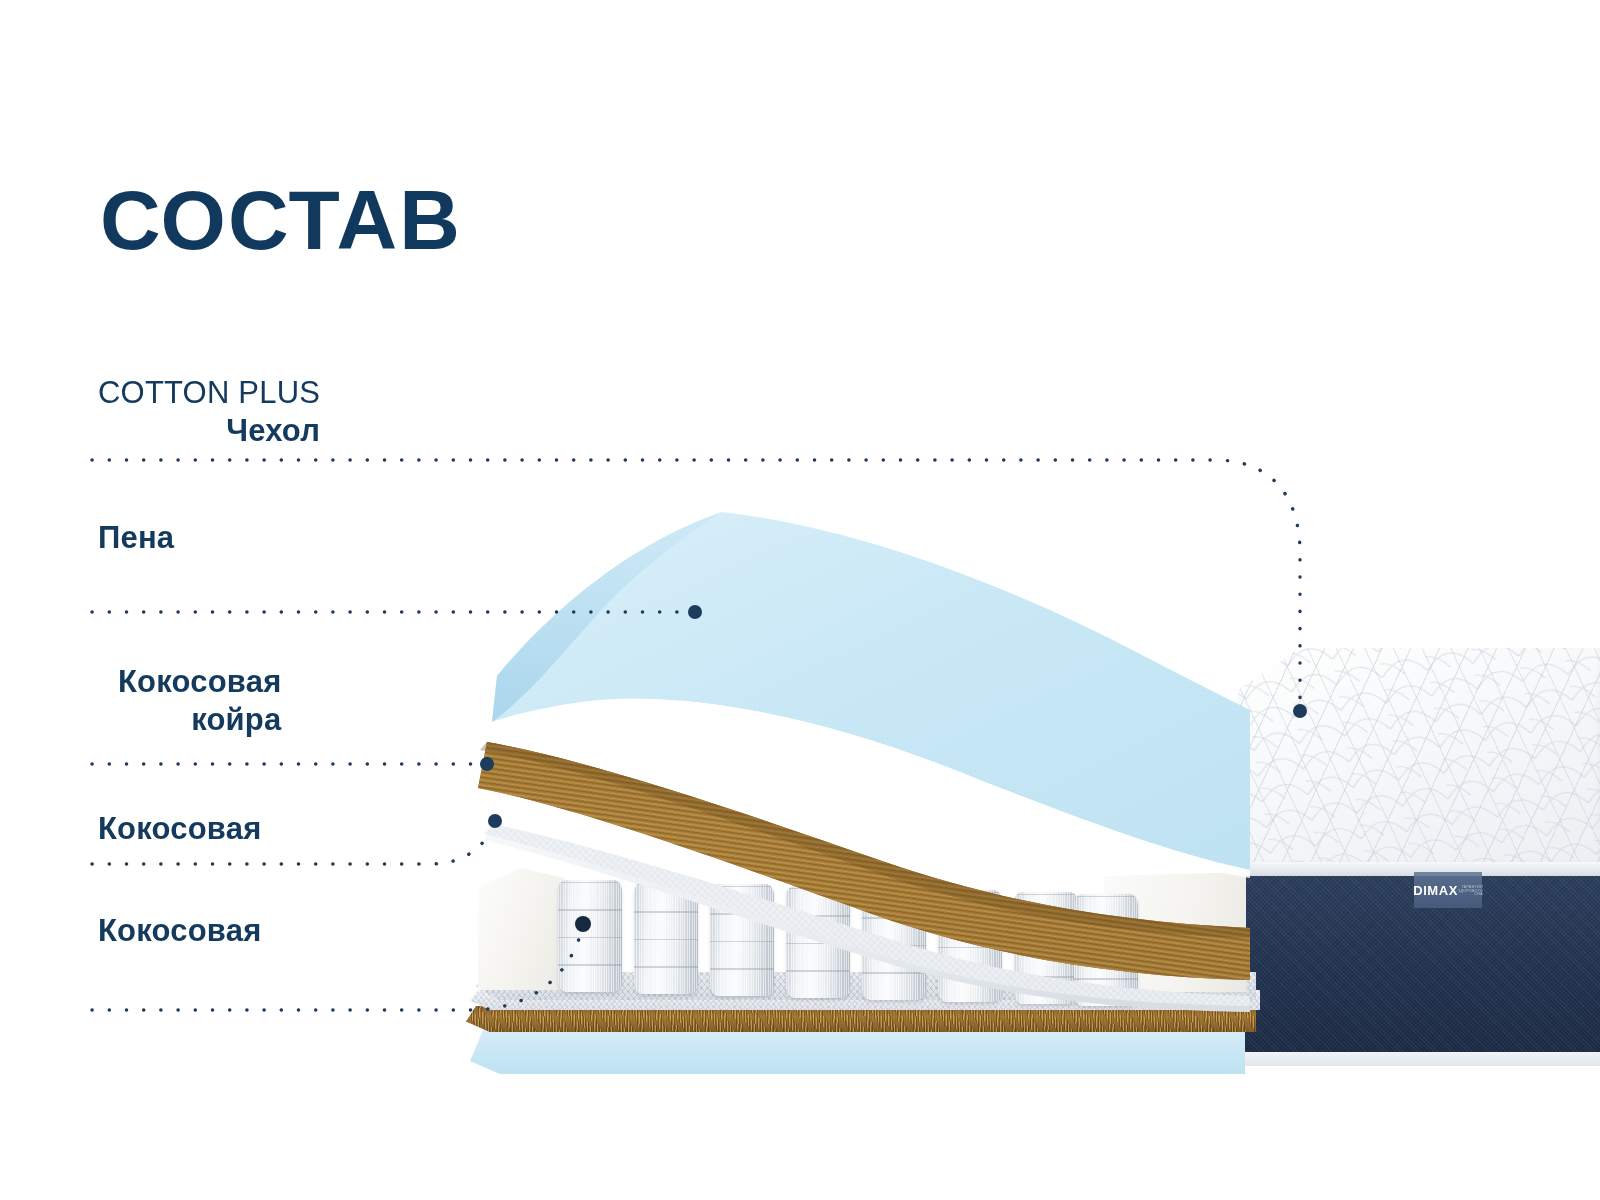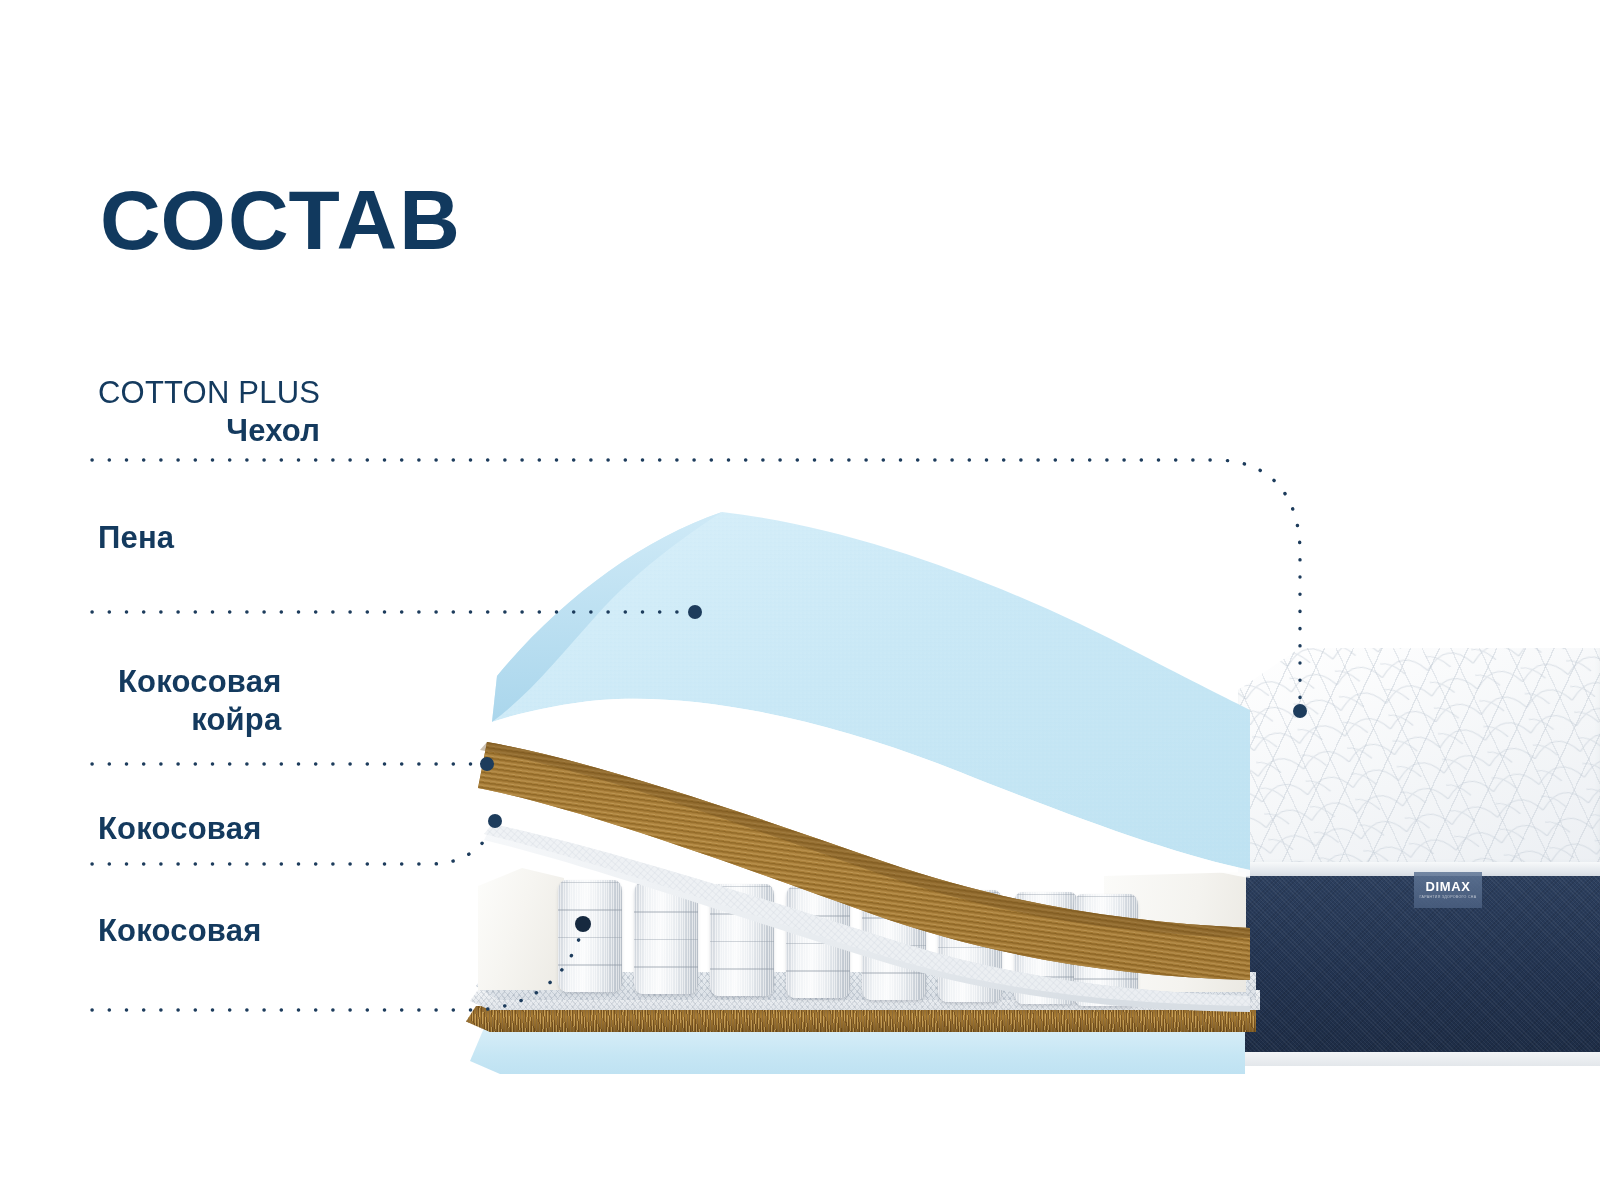--- a/index.html
+++ b/index.html
@@ -105,21 +105,21 @@
     position: absolute;
     left: 1238px; top: 1052px;
     width: 362px; height: 14px;
     background: linear-gradient(180deg, #f2f4f6, #e3e7eb);
   }
   #dimax-badge {
     position: absolute;
     left: 1414px; top: 872px;
     width: 68px; height: 36px;
     background: linear-gradient(180deg, rgba(96,118,150,.85), rgba(74,95,128,.85));
-    display: flex; flex-direction: column;
+    display: flex; flex-direction: row;
     align-items: center; justify-content: center;
   }
   #dimax-badge .dimax-main {
     color: #ffffff; font-size: 13px; font-weight: 700;
     letter-spacing: .6px; line-height: 1;
   }
   #dimax-badge .dimax-sub {
     color: rgba(255,255,255,.6); font-size: 3.6px;
     letter-spacing: .3px; margin-top: 3px; line-height: 1;
   }

